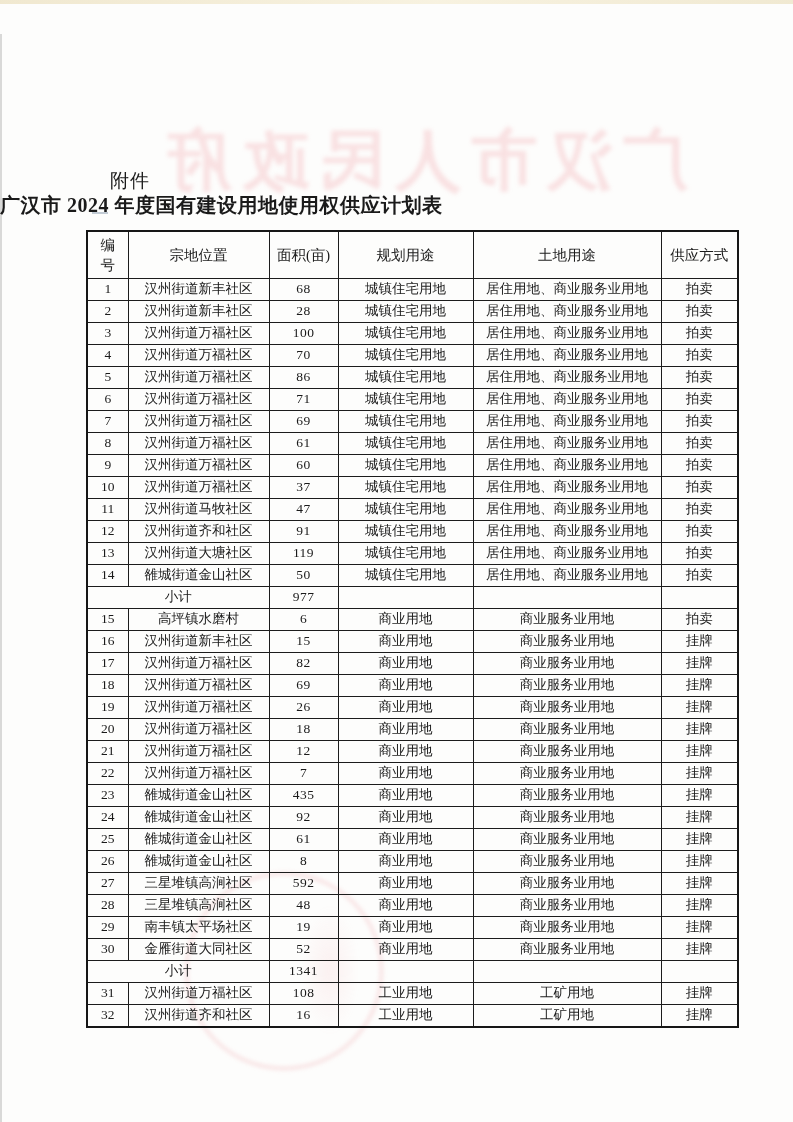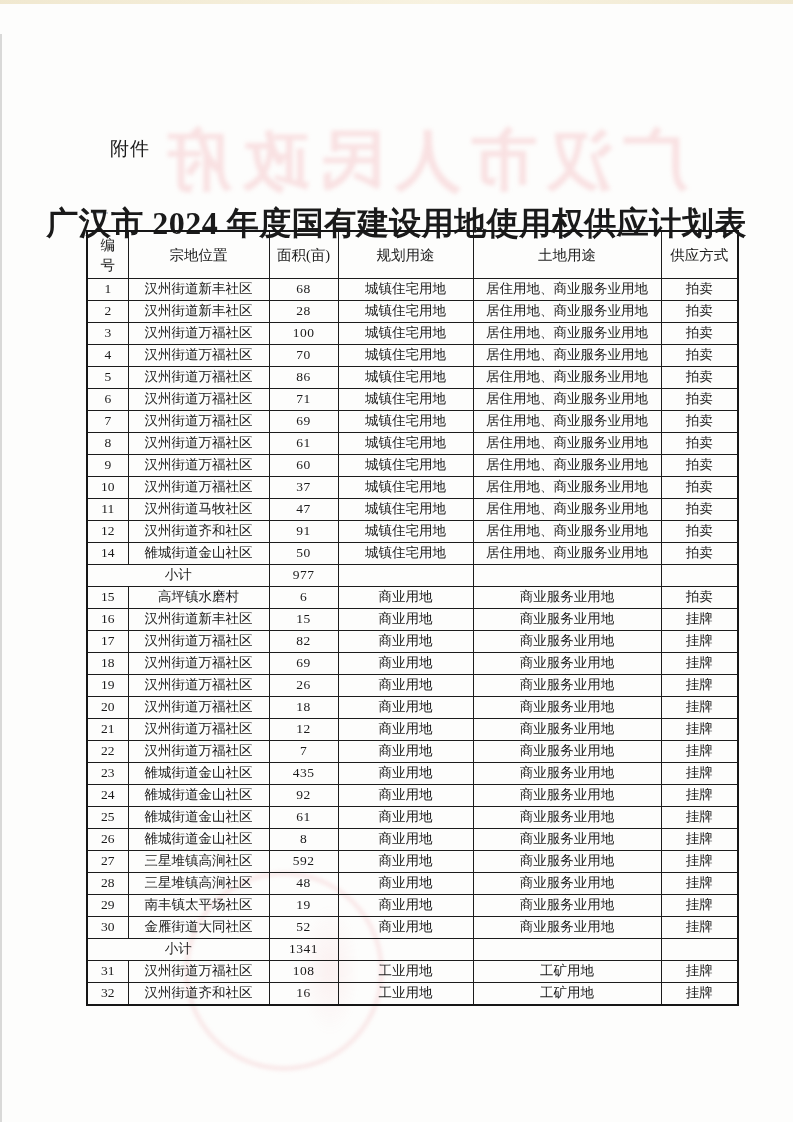--- a/index.html
+++ b/index.html
@@ -67,33 +67,31 @@
   .seal-smudge {
     position: absolute;
     left: 300px; top: 905px;
     width: 60px; height: 130px;
     background: radial-gradient(ellipse at center, rgba(238,150,158,0.12), rgba(238,150,158,0) 70%);
     filter: blur(2px);
     pointer-events: none;
   }
   .attachment-label {
     position: absolute;
-    left: 110px; top: 136px;
+    left: 110px; top: 168px;
     font-size: 19px;
     letter-spacing: 1px;
   }
   .doc-title {
     position: absolute;
     left: 0; top: 192px;
     width: 100%;
-    text-align: center;
-    font-size: 32px;
+    font-size: 20px;
     font-weight: bold;
     letter-spacing: 0.5px;
-    margin-top: 10px;
   }
   .table-wrap {
     position: absolute;
     left: 86px; top: 230px;
     width: 651px;
   }
   table.plan {
     width: 651px;
     border-collapse: collapse;
     table-layout: fixed;
@@ -271,20 +269,28 @@
 
   <tr>
     <td>12</td>
     <td>汉州街道齐和社区</td>
     <td class="num">91</td>
     <td>城镇住宅用地</td>
     <td>居住用地、商业服务业用地</td>
     <td>拍卖</td>
   </tr>
 
+  <tr>
+    <td>13</td>
+    <td>汉州街道大塘社区</td>
+    <td class="num">119</td>
+    <td>城镇住宅用地</td>
+    <td>居住用地、商业服务业用地</td>
+    <td>拍卖</td>
+  </tr>
 
   <tr>
     <td>14</td>
     <td>雒城街道金山社区</td>
     <td class="num">50</td>
     <td>城镇住宅用地</td>
     <td>居住用地、商业服务业用地</td>
     <td>拍卖</td>
   </tr>
 

